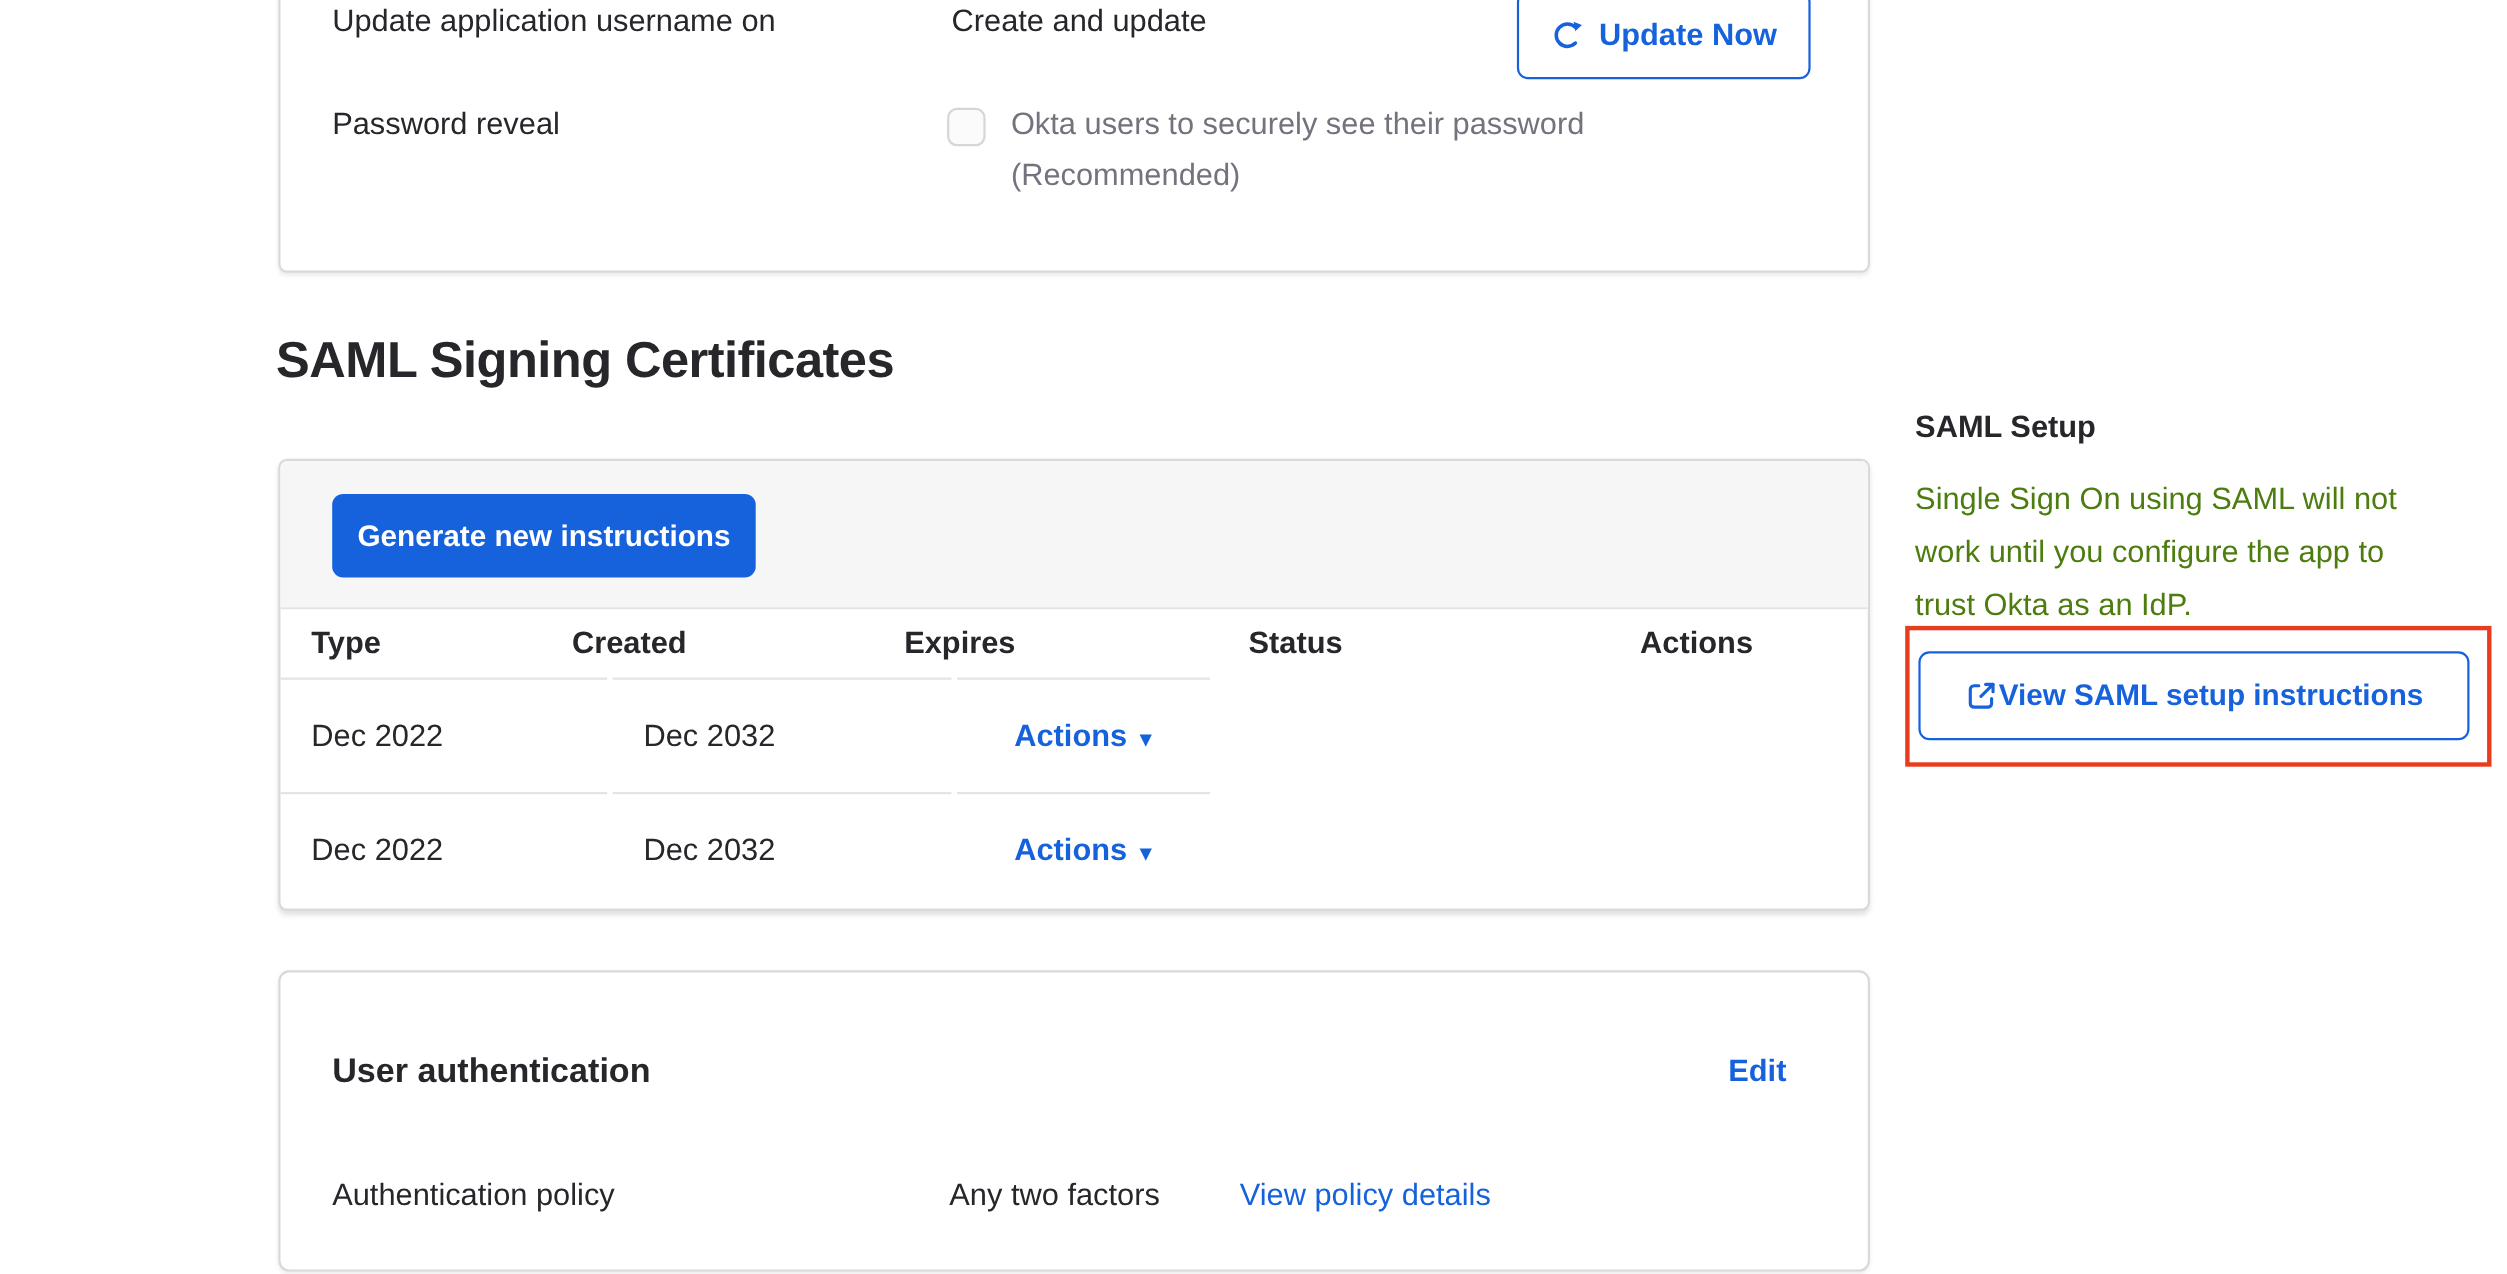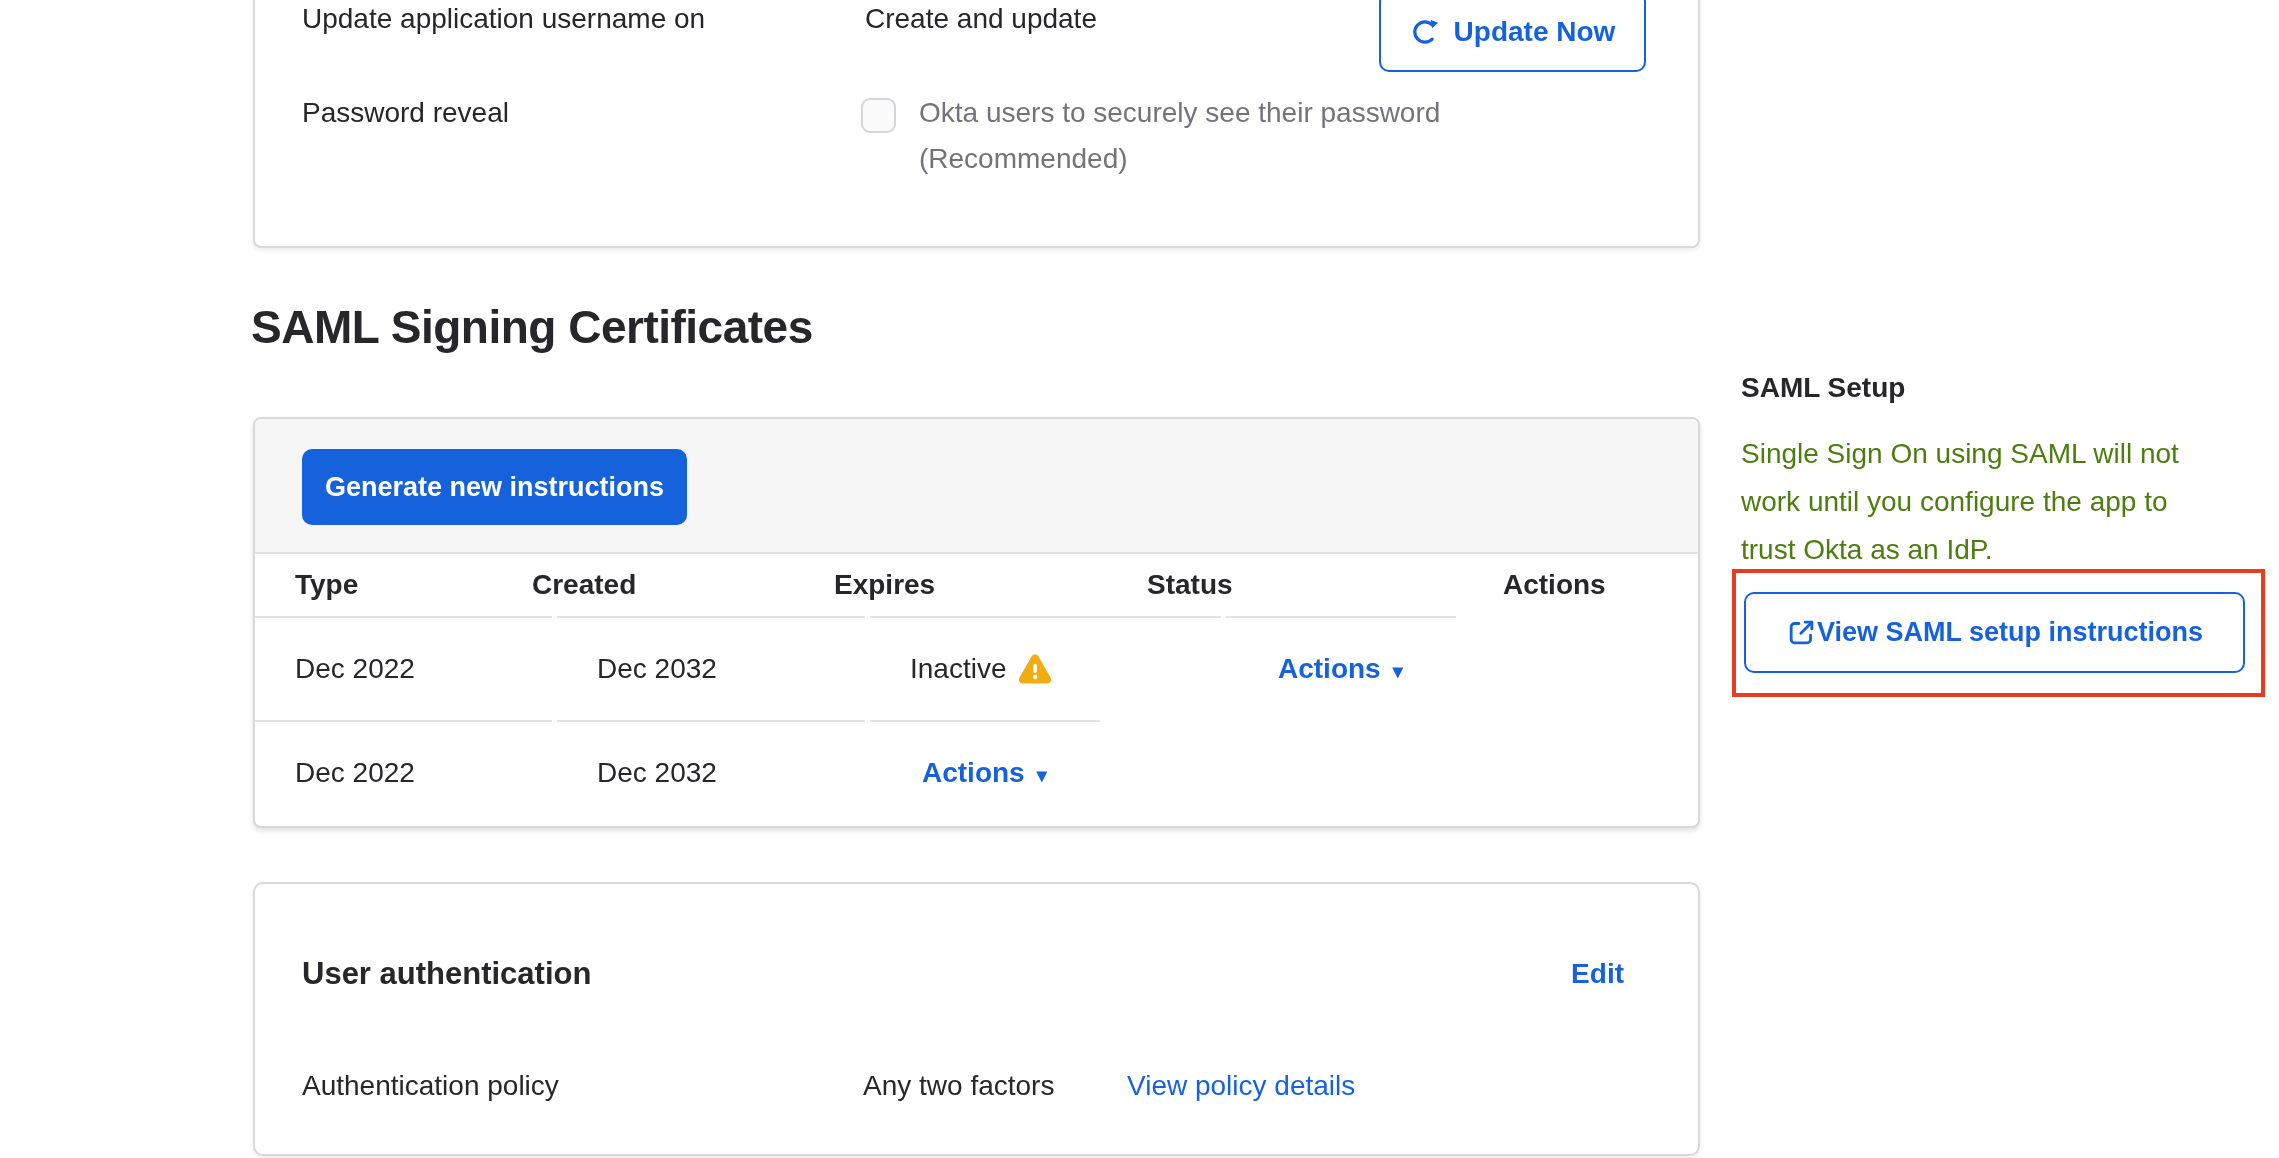--- a/index.html
+++ b/index.html
@@ -48,21 +48,21 @@
   #generate-btn{
     position:absolute;left:47px;top:30px;width:385px;height:76px;
     background:#1662dd;border:none;border-radius:10px;
     color:#fff;font-size:27px;font-weight:700;font-family:"Liberation Sans",sans-serif;
     display:flex;align-items:center;justify-content:center;cursor:pointer;white-space:nowrap;
   }
   #cert-table{position:absolute;left:0;top:135px;width:100%;}
   .trow{display:flex;column-gap:5px;}
   .trow.header{height:62px;}
   .trow.data{height:104px;}
-  .cell{display:flex;align-items:center;padding-left:40px;box-sizing:border-box;font-size:28px;}
+  .cell{display:flex;align-items:center;padding-left:28px;box-sizing:border-box;font-size:28px;}
   .trow.data .cell{border-top:2px solid #e4e4e7;}
   .c1{width:232px;} .c2{width:297px;} .c3{width:308px;} .c4{width:351px;} .c5{width:230px;}
   .trow .cell.hdr{font-weight:700;}
   .status-cell{gap:12px;}
   .actions-link{
     padding-left:52px !important;
     color:#1662dd;font-weight:700;cursor:pointer;
   }
   .caret{font-size:20px;margin-left:12px;transform:translateY(2px);}
   .warn-icon{width:32px;height:30px;flex:0 0 auto;}
@@ -122,30 +122,20 @@
       <div class="cell hdr c1">Type</div>
       <div class="cell hdr c2">Created</div>
       <div class="cell hdr c3">Expires</div>
       <div class="cell hdr c4">Status</div>
       <div class="cell hdr c5">Actions</div>
     </div>
 
     <div class="trow data">
       <div class="cell c2">Dec 2022</div>
       <div class="cell c3">Dec 2032</div>
-      <div class="cell c4 status-cell">
-        <span>Inactive</span>
-        <span class="warn-icon">
-          <svg width="32" height="30" viewBox="0 0 24 22">
-            <path d="M10.7 1.8 L1.3 18.2 a1.6 1.6 0 0 0 1.4 2.4 h18.6 a1.6 1.6 0 0 0 1.4-2.4 L13.3 1.8 a1.5 1.5 0 0 0 -2.6 0 Z" fill="#f0ad12" stroke="#f0ad12" stroke-width="2.4" stroke-linejoin="round"></path>
-            <rect x="10.8" y="7" width="2.6" height="7.2" rx="1.3" fill="#ffffff"></rect>
-            <circle cx="12.1" cy="17" r="1.6" fill="#ffffff"></circle>
-          </svg>
-        </span>
-      </div>
       <div class="cell c5 actions-link">
         <span>Actions</span>
         <span class="caret">▾</span>
       </div>
     </div>
 
     <div class="trow data">
       <div class="cell c2">Dec 2022</div>
       <div class="cell c3">Dec 2032</div>
       <div class="cell c5 actions-link">

